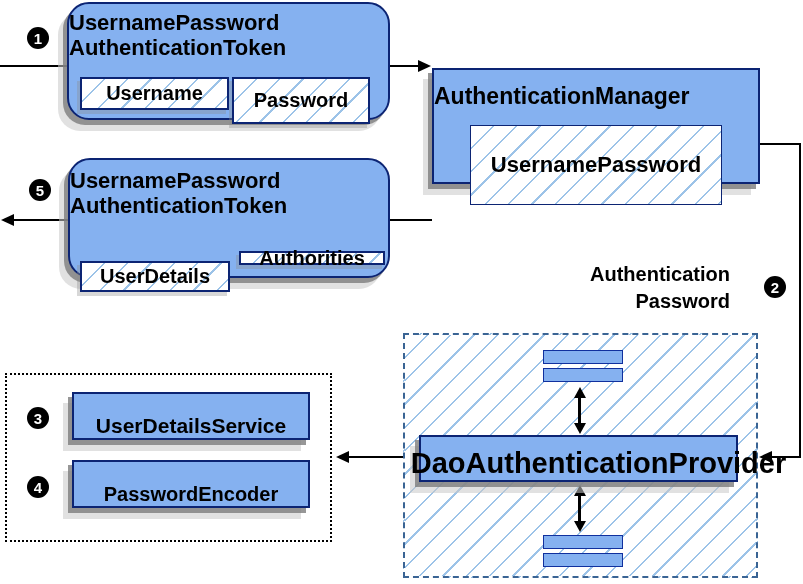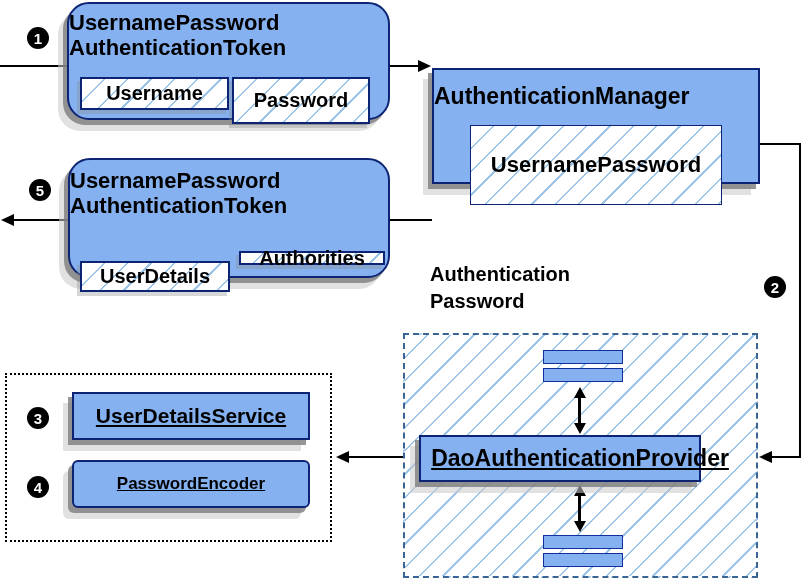--- a/index.html
+++ b/index.html
@@ -13,40 +13,40 @@
   .arrow.right{border-left:13px solid #000;border-top:6px solid transparent;border-bottom:6px solid transparent;}
   .arrow.left{border-right:13px solid #000;border-top:6px solid transparent;border-bottom:6px solid transparent;}
   .arrow.up{border-bottom:11px solid #000;border-left:6px solid transparent;border-right:6px solid transparent;}
   .arrow.down{border-top:11px solid #000;border-left:6px solid transparent;border-right:6px solid transparent;}
   
   .node{
     position:absolute;background:#85b1f0;border:2.5px solid #0c2473;box-sizing:border-box;z-index:2;
     box-shadow:-4px 5px 0 rgba(125,125,125,0.8),-9px 11px 0 rgba(200,200,200,0.55);
   }
   .rounded{border-radius:22px;}
-  .flexc{display:flex;align-items:center;justify-content:center;text-decoration:underline;}
+  .flexc{display:flex;align-items:flex-end;justify-content:center;}
   .hatch{
     background-color:#ffffff;
     background-image:repeating-linear-gradient(135deg,rgba(0,0,0,0) 0px,rgba(0,0,0,0) 15px,#9cc3e8 15px,#9cc3e8 16.5px);
   }
   .whitebox{
     position:absolute;border:2.5px solid #0c2473;box-sizing:border-box;z-index:3;
     display:flex;align-items:center;justify-content:center;font-size:20px;white-space:nowrap;
     box-shadow:-3px 4px 0 rgba(140,140,140,0.35);
   }
   .bar{position:absolute;background:#85b1f0;border:1.5px solid #10309e;box-sizing:border-box;z-index:2;}
   .badge{
     position:absolute;width:22px;height:22px;border-radius:50%;background:#000;color:#fff;
     display:flex;align-items:center;justify-content:center;font-size:15px;z-index:4;
   }
   .dashedbox{position:absolute;border:2px dashed #3a6494;box-sizing:border-box;z-index:1;}
   .dottedbox{position:absolute;border:2.5px dotted #000;box-sizing:border-box;z-index:1;}
   .token-title{width:100%;text-align:left;font-size:22px;line-height:25px;position:absolute;}
   .node-label{white-space:nowrap;}
-  .section-label{position:absolute;text-align:left;font-size:20px;line-height:27px;z-index:2;}
+  .section-label{position:absolute;text-align:right;font-size:20px;line-height:27px;z-index:2;}
 </style>
 </head>
 <body>
 
 <div class="canvas">
 
   <div class="line" style="left:0;top:65px;width:420px;height:2px;"></div>
   <div class="arrow right" style="left:418px;top:60px;"></div>
 
   <div class="line" style="left:10px;top:219px;width:422px;height:2px;"></div>
@@ -118,34 +118,34 @@
 
   <div class="dashedbox hatch" style="left:403px;top:333px;width:355px;height:245px;"></div>
 
   <div class="bar" style="left:543px;top:350px;width:80px;height:14px;"></div>
   <div class="bar" style="left:543px;top:368px;width:80px;height:14px;"></div>
 
   <div class="line" style="left:578px;top:396px;width:3px;height:30px;"></div>
   <div class="arrow up" style="left:574px;top:387px;"></div>
   <div class="arrow down" style="left:574px;top:423px;"></div>
 
-  <div class="node flexc" style="left:419px;top:435px;width:282px;height:47px;font-size:23px;padding-left:40px;">
+  <div class="node flexc" style="left:419px;top:435px;width:319px;height:47px;font-size:29px;padding-left:40px;">
     <span class="node-label">DaoAuthenticationProvider</span>
   </div>
 
   <div class="line" style="left:578px;top:494px;width:3px;height:30px;"></div>
   <div class="arrow up" style="left:574px;top:485px;"></div>
   <div class="arrow down" style="left:574px;top:521px;"></div>
 
   <div class="bar" style="left:543px;top:535px;width:80px;height:14px;"></div>
   <div class="bar" style="left:543px;top:553px;width:80px;height:14px;"></div>
 
   <div class="dottedbox" style="left:5px;top:373px;width:327px;height:169px;"></div>
 
   <div class="node flexc" style="left:72px;top:392px;width:238px;height:48px;font-size:21px;border-width:2px;">
     <span class="node-label">UserDetailsService</span>
   </div>
 
-  <div class="node flexc" style="left:72px;top:460px;width:238px;height:48px;font-size:17px;border-width:2px;border-radius:6px;">
+  <div class="node flexc" style="left:72px;top:460px;width:238px;height:48px;font-size:20px;border-width:2px;">
     <span class="node-label">PasswordEncoder</span>
   </div>
 
 </div>
 
 </body></html>

